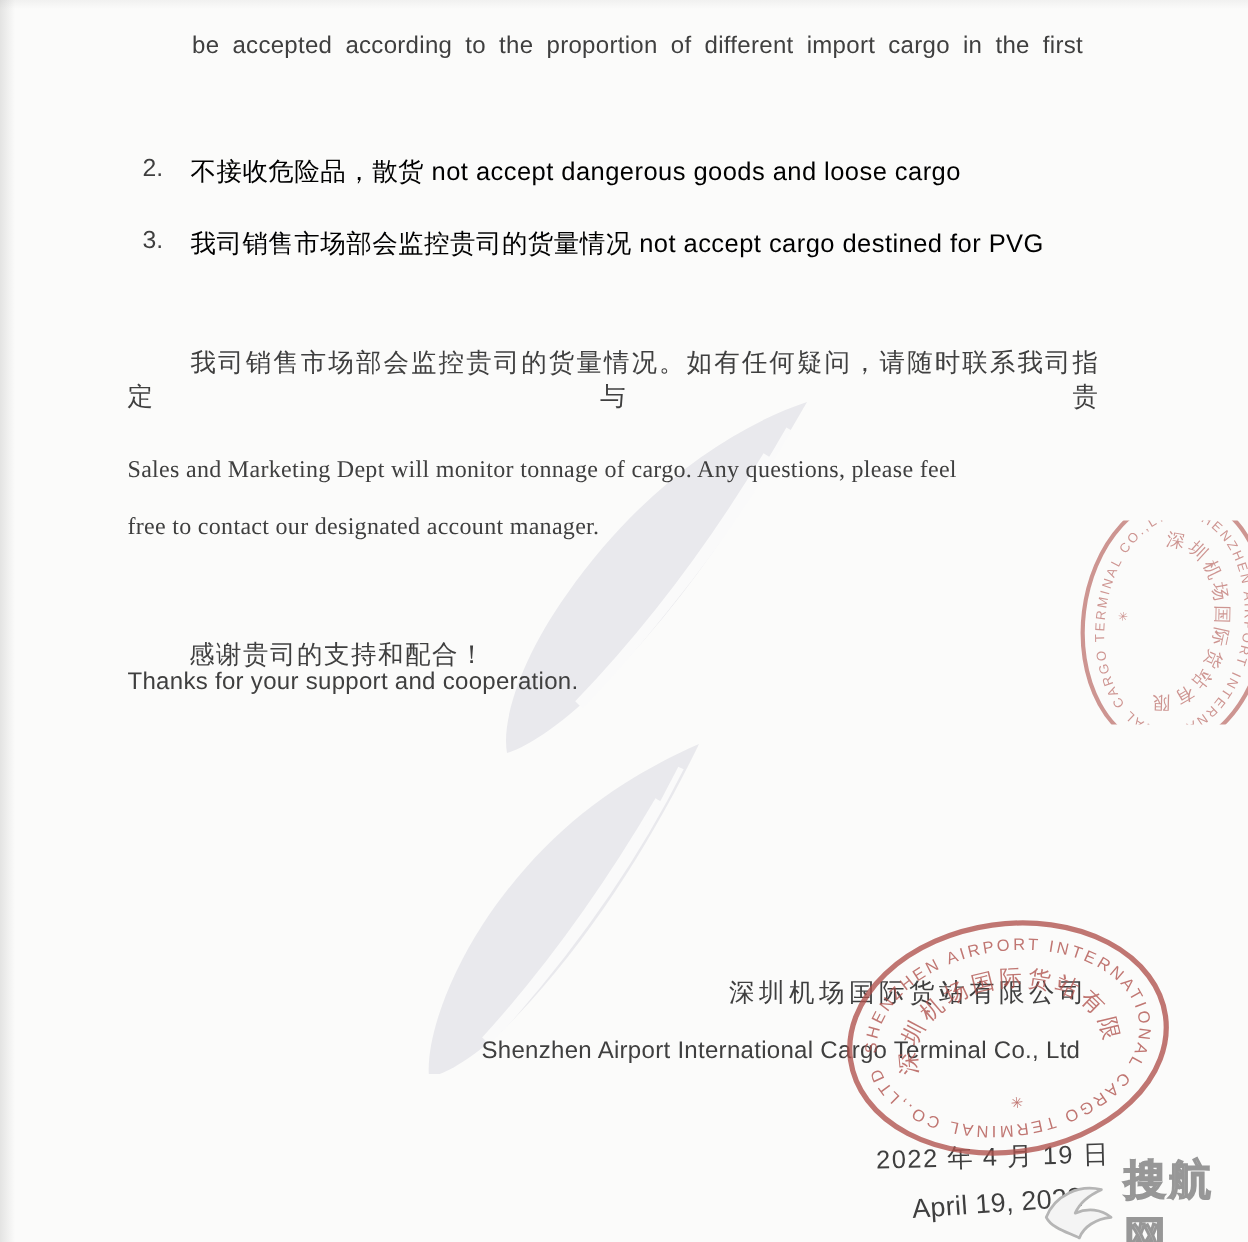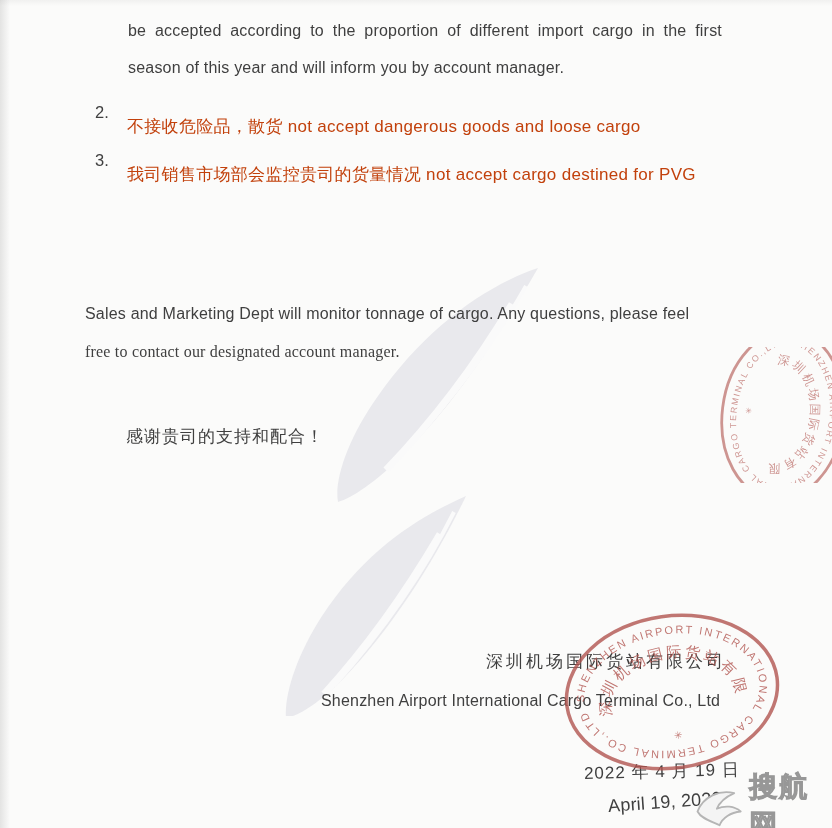--- a/index.html
+++ b/index.html
@@ -14,21 +14,21 @@
   .line{position:absolute;white-space:nowrap;font-size:17px;color:#3f3f3f;}
   .en{font-size:16px;letter-spacing:.2px;}
   .cn{font-size:17px;letter-spacing:1px;}
   .justify-line{
     white-space:normal;
     text-align:justify;
     text-align-last:justify;
   }
   .list-row{position:absolute;display:flex;}
   .list-num{width:32px;font-size:16.5px;color:#3f3f3f;}
-  .list-text{font-size:17px;color:#c2410c;letter-spacing:.3px;white-space:nowrap;margin-top:12px;}
+  .list-text{font-size:17px;color:#000000;letter-spacing:.3px;white-space:nowrap;}
   
   #edge-left{position:absolute;left:0;top:0;width:10px;height:828px;
     background:linear-gradient(to right,rgba(120,120,120,.18),rgba(120,120,120,0));}
   #edge-top{position:absolute;left:0;top:0;width:832px;height:6px;
     background:linear-gradient(to bottom,rgba(150,150,150,.10),rgba(150,150,150,0));}
   
   #wing-watermark{position:absolute;left:266px;top:256px;pointer-events:none;}
   #sohang-watermark{position:absolute;left:692px;top:768px;display:flex;align-items:center;}
   #sohang-text{
     font-size:28px;font-weight:700;letter-spacing:2px;
@@ -56,36 +56,37 @@
     </g>
     <g fill="none" stroke="#fafafa">
       <path d="M 246,48 C 210,108 168,164 120,214" stroke-width="7"></path>
       <path d="M 260,30 C 226,90 182,150 130,202" stroke-width="4"></path>
       <path d="M 174,278 C 140,336 100,392 58,438" stroke-width="7"></path>
       <path d="M 188,256 C 158,316 116,376 68,430" stroke-width="4"></path>
     </g>
   </svg>
 
   <div class="line en justify-line" style="left:128px;top:22px;width:594px;">be accepted according to the proportion of different import cargo in the first</div>
-  <div class="line en" style="left:128px;top:59px;">season of this year and will inform you by account manager.</div>
 
   <div class="list-row" style="left:95px;top:103px;">
     <span class="list-num">2.</span>
     <span class="list-text">不接收危险品，散货 not accept dangerous goods and loose cargo</span>
   </div>
 
   <div class="list-row" style="left:95px;top:151px;">
     <span class="list-num">3.</span>
     <span class="list-text">我司销售市场部会监控贵司的货量情况 not accept cargo destined for PVG</span>
   </div>
 
-  <div class="line en" style="left:85px;top:305px;">Sales and Marketing Dept will monitor tonnage of cargo. Any questions, please feel</div>
+  <div class="line cn justify-line" style="left:85px;top:230px;width:648px;text-indent:42px;">我司销售市场部会监控贵司的货量情况。如有任何疑问，请随时联系我司指定与贵</div>
+  <div class="line en" style="left:85px;top:305px;font-family:Liberation Serif, serif;">Sales and Marketing Dept will monitor tonnage of cargo. Any questions, please feel</div>
   <div class="line en" style="left:85px;top:343px;font-family:Liberation Serif, serif;">free to contact our designated account manager.</div>
 
   <div class="line cn" style="left:126px;top:425px;">感谢贵司的支持和配合！</div>
+  <div class="line en" style="left:85px;top:446px;">Thanks for your support and cooperation.</div>
 
   <div class="line cn" style="left:486px;top:650px;letter-spacing:3px;">深圳机场国际货站有限公司</div>
   <div class="line en" style="left:321px;top:692px;text-align:right;">Shenzhen Airport International Cargo Terminal Co., Ltd</div>
   <div class="line cn" id="date-cn" style="left:584px;top:760px;">2022 年 4 月 19 日</div>
   <div class="line en" id="date-en" style="left:608px;top:792px;">April 19, 2022</div>
 
   <svg class="stamp" style="left:557px;top:607px;" width="230" height="170" viewBox="0 0 230 170">
     <g transform="rotate(-8 115 85)">
       <ellipse cx="115" cy="85" rx="106" ry="76" fill="none" stroke="#b0524d" stroke-width="3.5"></ellipse>
       <path id="ringB" d="M 27,85 A 88,58 0 1 1 203,85 A 88,58 0 1 1 27,85" fill="none"></path>

